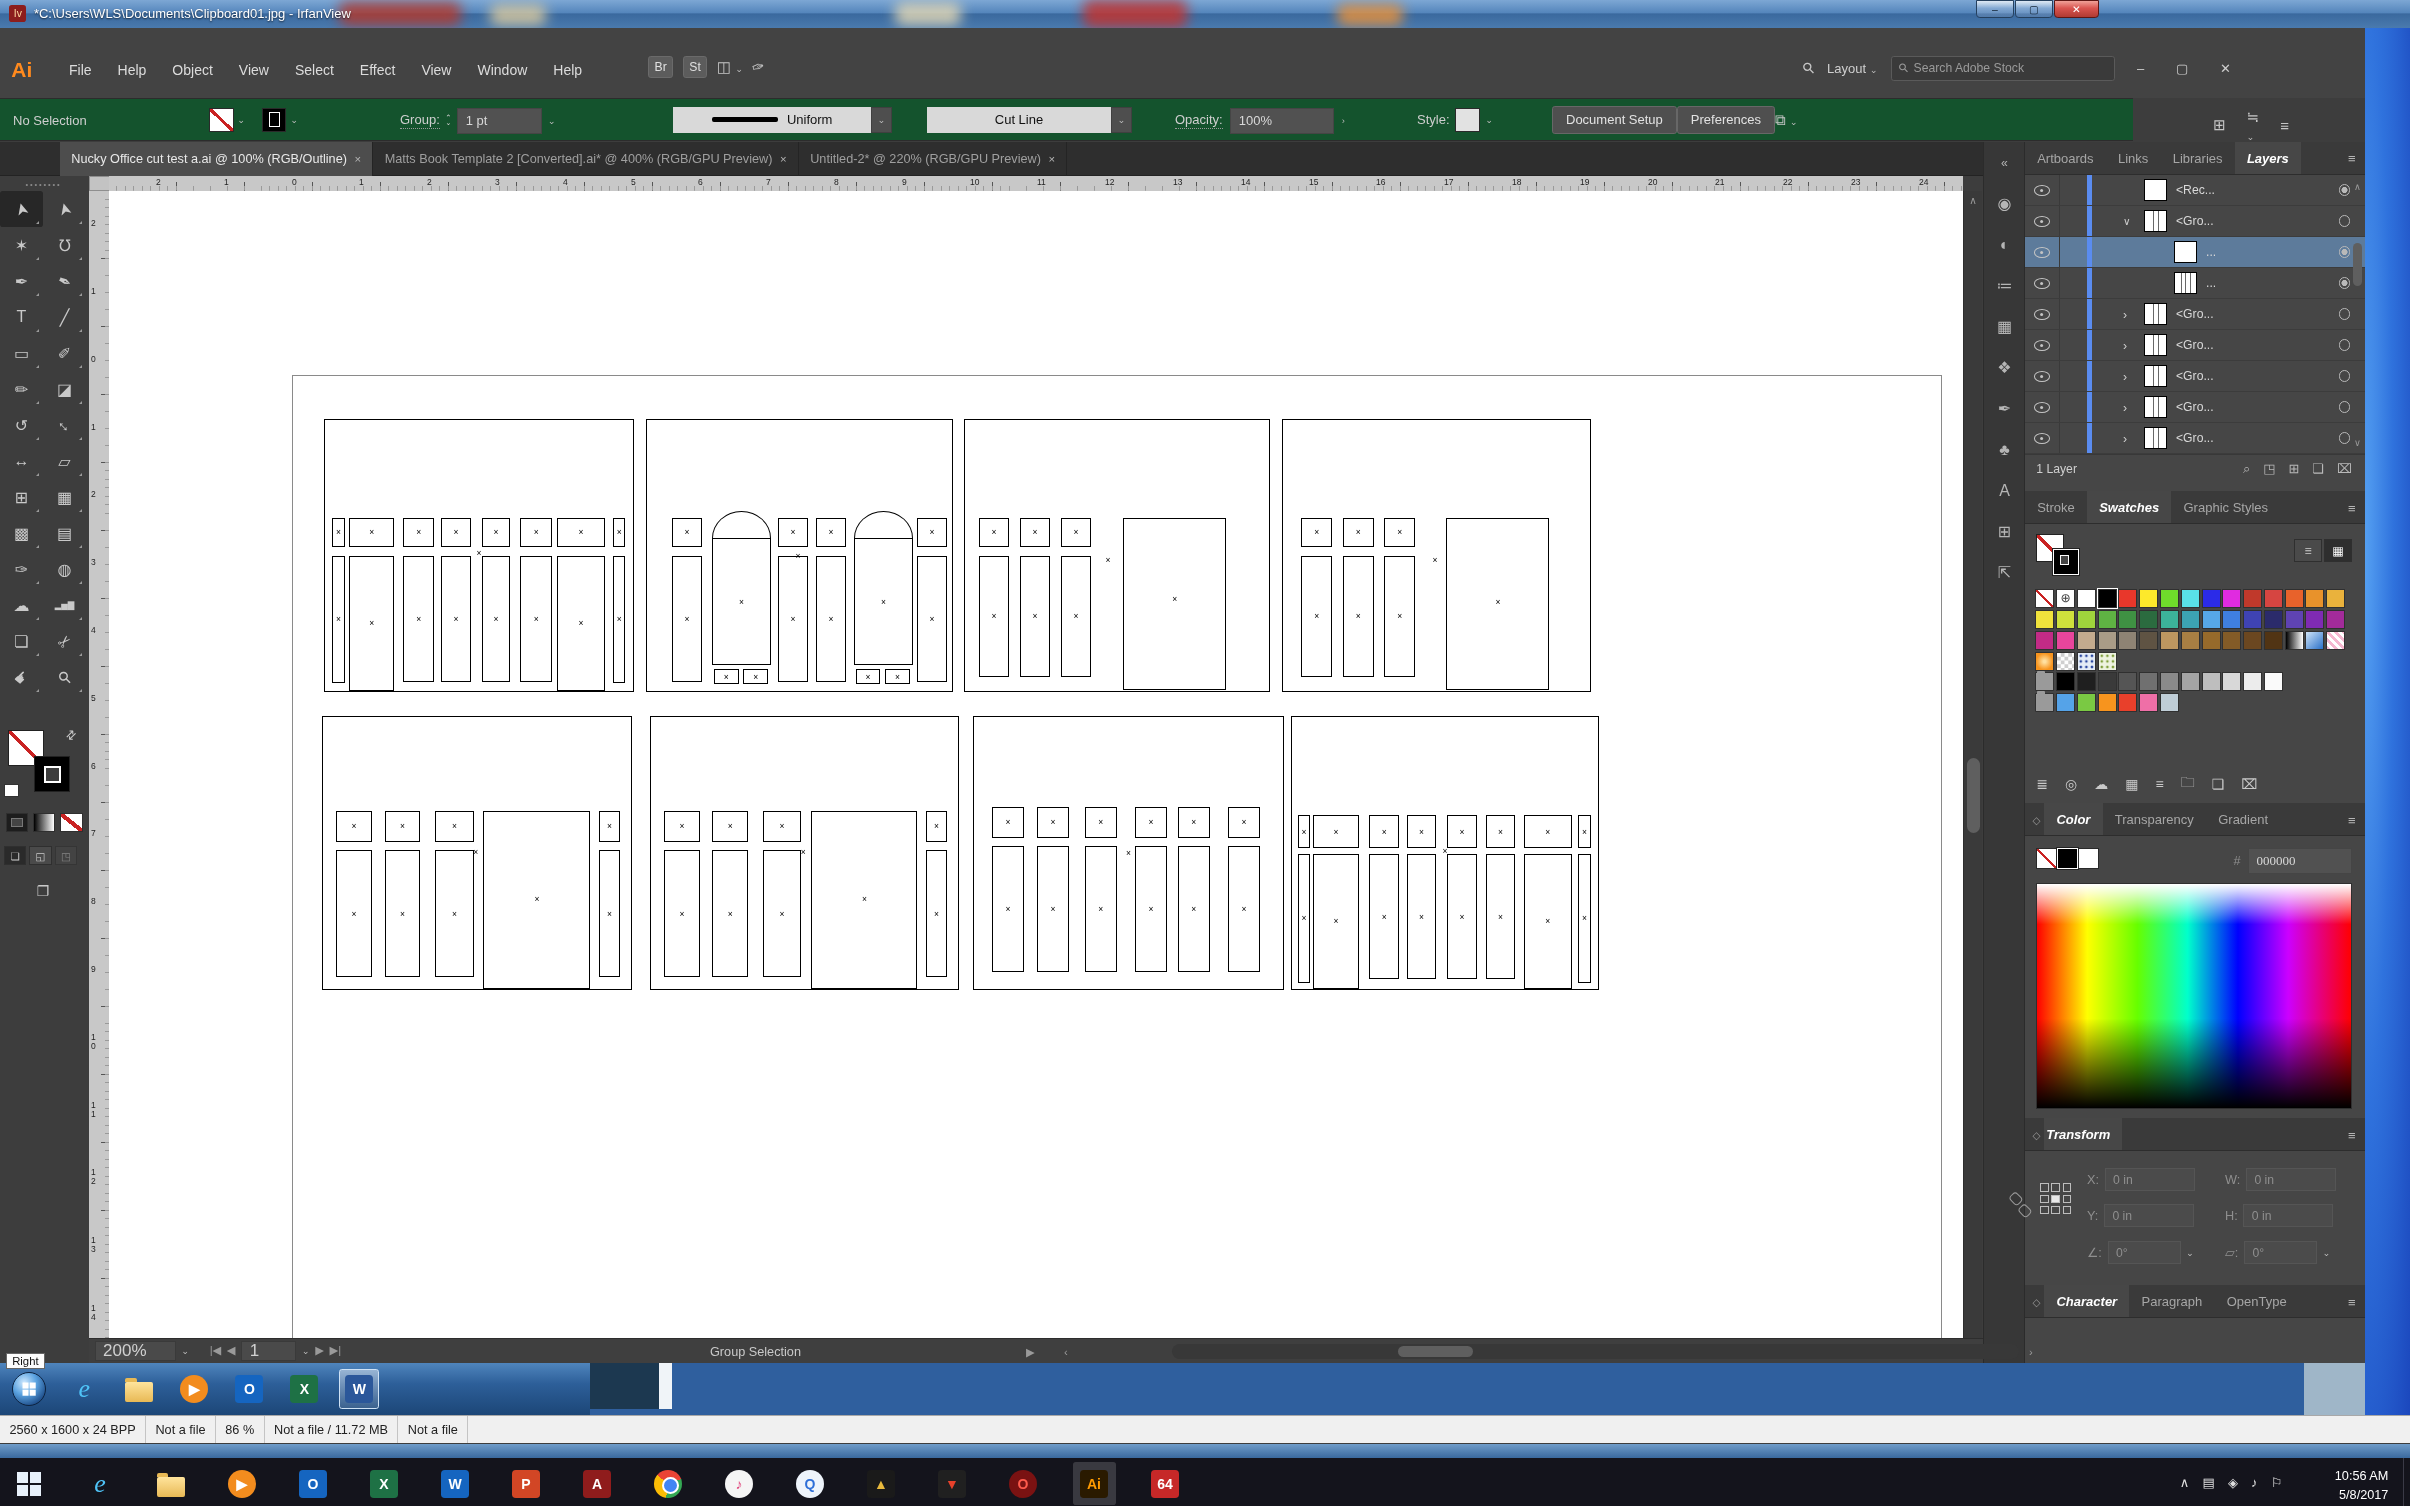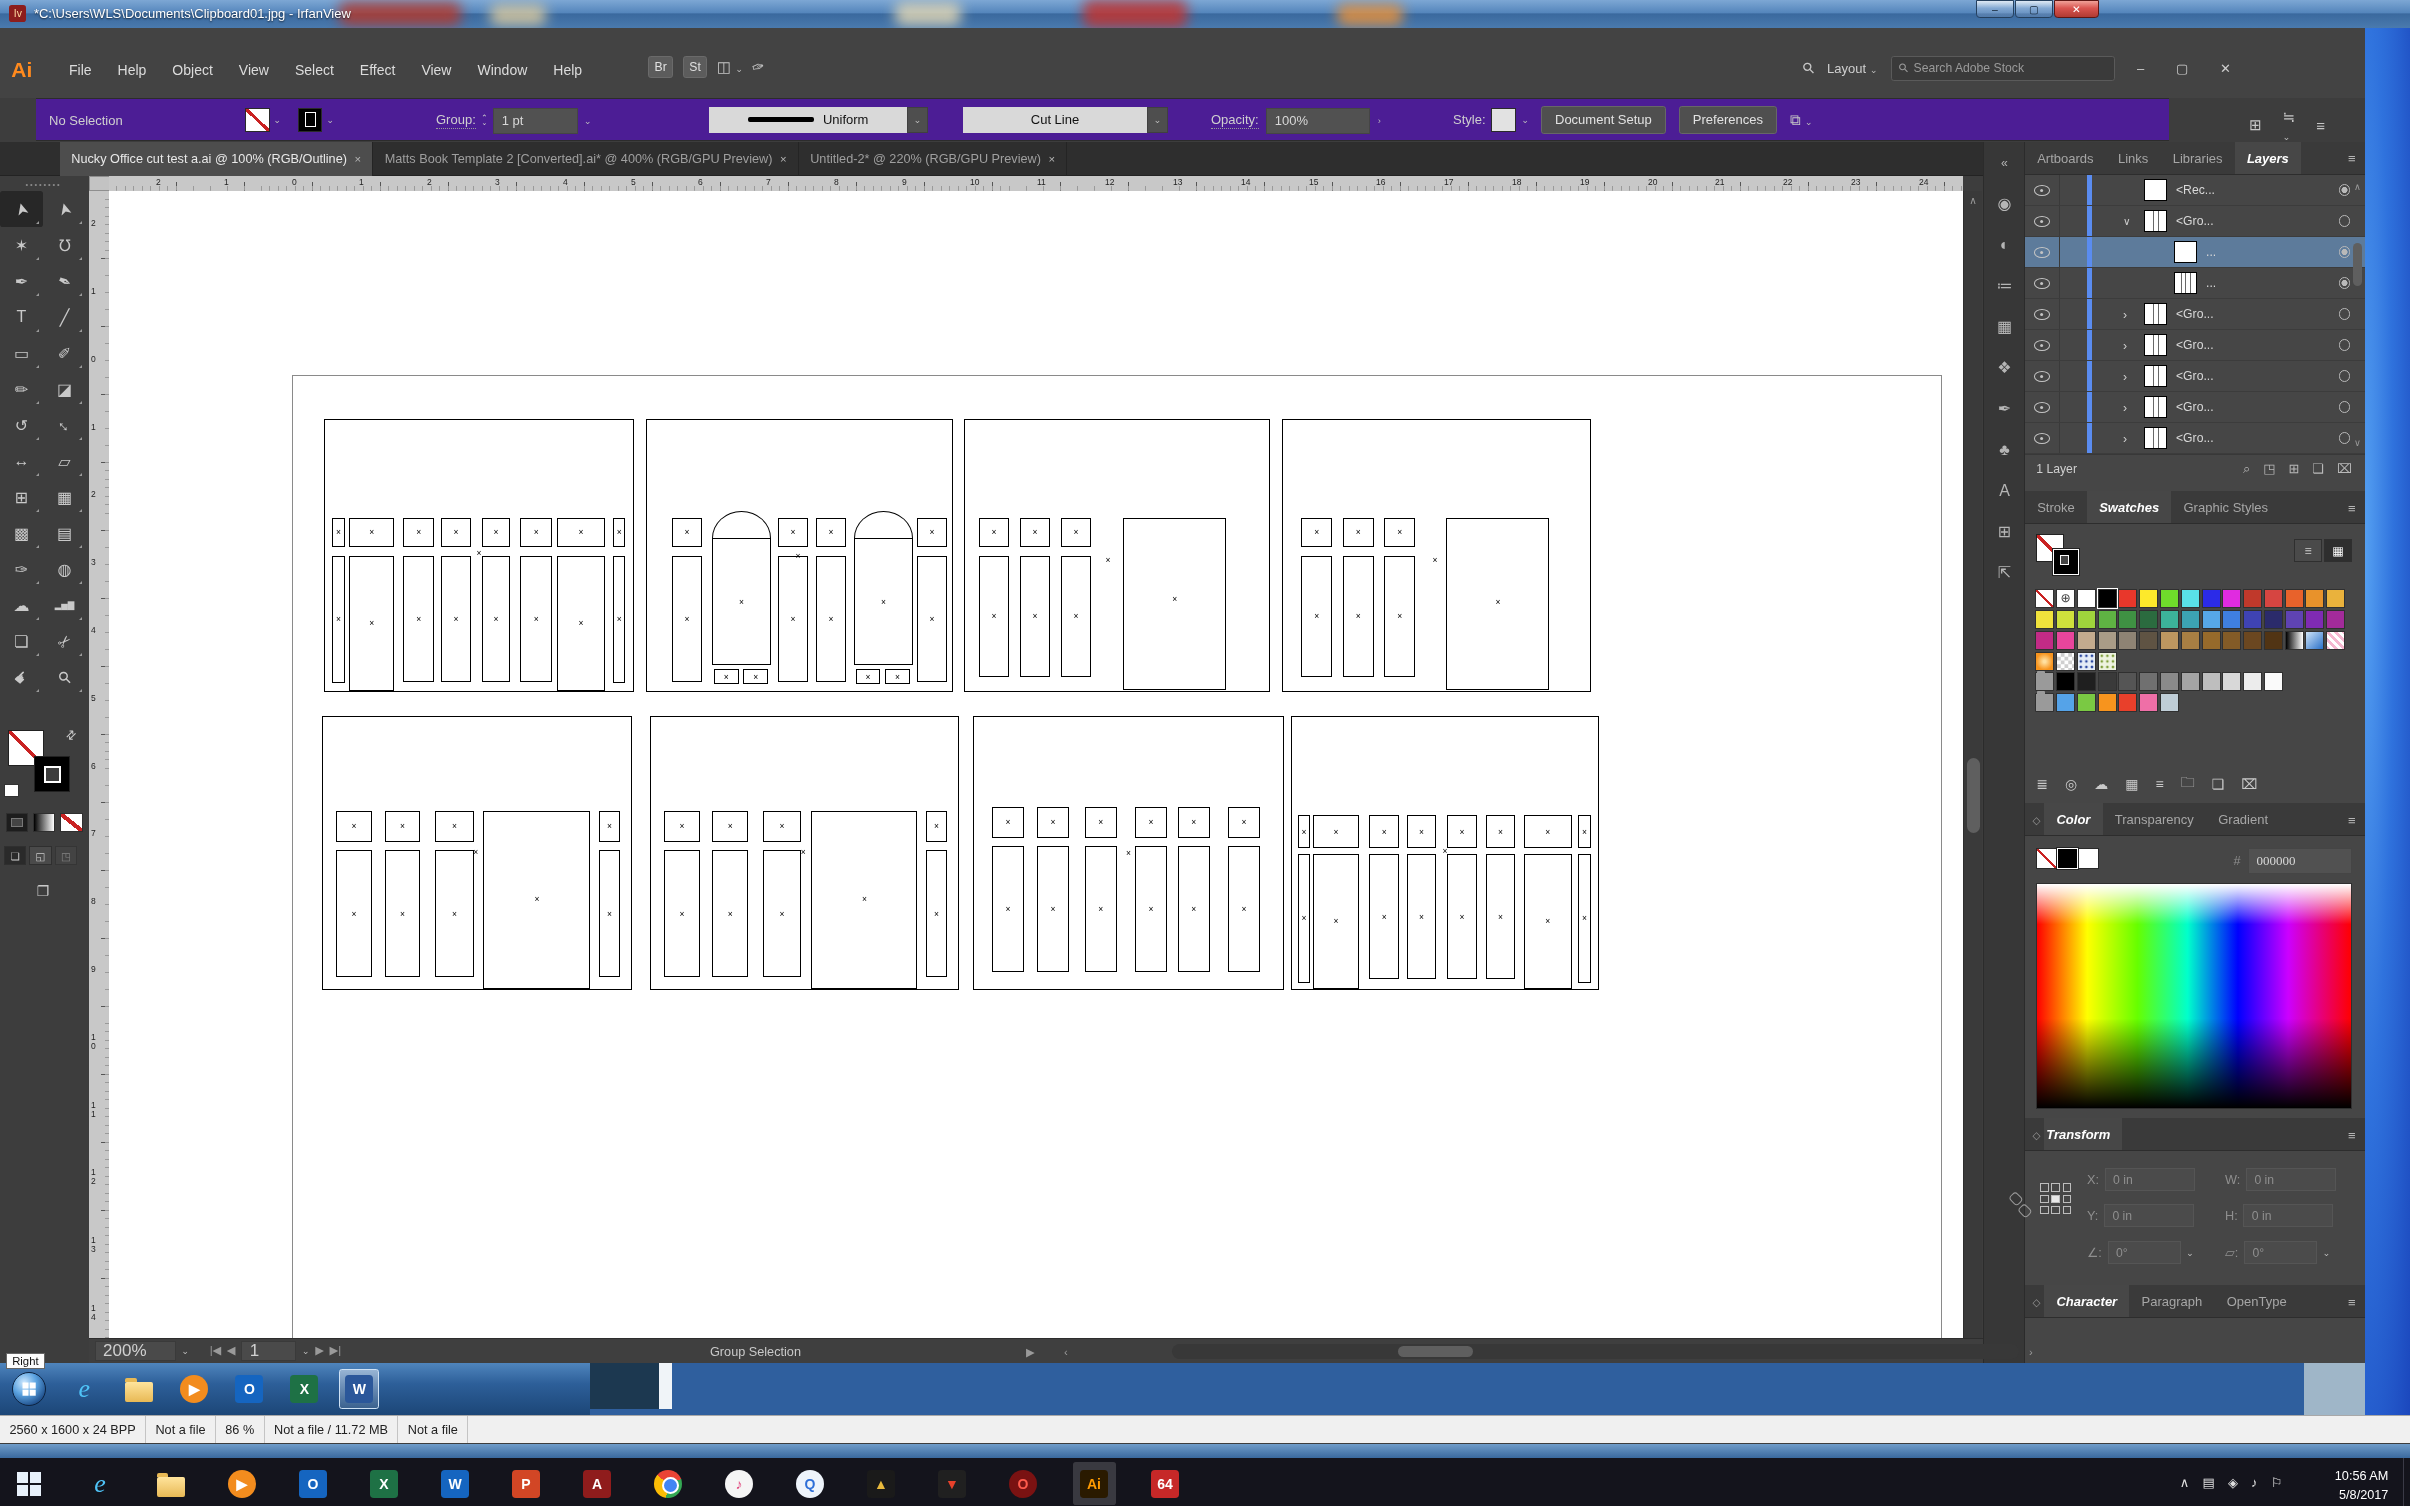--- a/index.html
+++ b/index.html
@@ -26,22 +26,22 @@
   #menubar{position:absolute;left:0;top:0;width:2365px;height:70px;background:#434343;}
   #ai-logo{color:#ff8a1e;font-weight:bold;font-size:21px;}
   .menu-item{color:#dcdcdc;font-size:14px;padding:5.6px 13px;}
   .qbtn{background:#5c5c5c;border:0.9px solid #6a6a6a;border-radius:2.8px;color:#e0e0e0;
     font-size:12.2px;padding:2.8px 5.6px;}
   .mb-ic{color:#c6c6c6;font-size:15px;}
   #stock-search{background:#3a3a3a;border:0.9px solid #5a5a5a;border-radius:2.8px;color:#9a9a9a;
     font-size:12.2px;height:24.5px;display:flex;align-items:center;padding:0 7.5px;gap:5.6px;width:224px;}
   .winctl{color:#cfcfcf;font-size:13px;padding:1.9px 9.4px;}
 
-  #controlbar{position:absolute;left:0;top:70px;width:2133px;height:43px;background:#4c1d95;
-    border-top:0.9px solid #2c2c2c;border-bottom:0.9px solid #2c2c2c;margin-left:36px;}
+  #controlbar{position:absolute;left:0;top:70px;width:2133px;height:43px;background:#14532d;
+    border-top:0.9px solid #2c2c2c;border-bottom:0.9px solid #2c2c2c;}
   .cb-label{color:#cfcfcf;font-size:13px;}
   .dotted{border-bottom:0.9px dotted #9a9a9a;padding-bottom:0.9px;}
   .chev{color:#bdbdbd;font-size:9.4px;}
   .cb-chip{width:24.5px;height:24.5px;border:0.9px solid #2a2a2a;background:#fff;}
   .chip-none{background:linear-gradient(to top right,#fff 45%,#c92222 45%,#c92222 55%,#fff 55%);}
   .chip-stroke{background:#000;position:relative;}
   .chip-stroke::after{content:"";position:absolute;left:5.6px;top:3.8px;right:5.6px;bottom:3.8px;border:1.9px solid #fff;background:#000;}
   .cb-dd{background:#4e4e4e;border:0.9px solid #404040;height:26px;display:flex;align-items:center;padding:0 5.6px;}
   .cb-light{background:#d9d9d9;color:#111;font-size:13px;height:26px;display:flex;align-items:center;justify-content:center;}
   .cb-btn{background:#4f4f4f;border:0.9px solid #676767;border-radius:2.8px;color:#e2e2e2;font-size:13px;
@@ -298,21 +298,21 @@
       <div class="abs flex" style="left:1175px;top:8.5px;gap:7.5px;">
         <span class="cb-label dotted">Opacity:</span>
         <span class="nfield" style="width:104px;">100%</span>
         <span class="chev">›</span>
       </div>
       <div class="abs flex" style="left:1417px;top:8.5px;gap:5.6px;">
         <span class="cb-label">Style:</span>
         <span class="cb-chip" style="background:#e2e2e2;"></span>
         <span class="chev">⌄</span>
       </div>
-      <div class="abs flex" style="left:1505px;top:6.6px;gap:13px;">
+      <div class="abs flex" style="left:1552px;top:6.6px;">
         <span class="cb-btn">Document Setup</span>
         <span class="cb-btn">Preferences</span>
         <span class="mb-ic">⧉ <span class="chev">⌄</span></span>
       </div>
       <div class="abs flex" style="left:2213px;top:8.5px;gap:21px;">
         <span class="mb-ic">⊞</span>
         <span class="mb-ic">≒ <span class="chev">⌄</span></span>
         <span class="mb-ic">≡</span>
       </div>
     </div>

